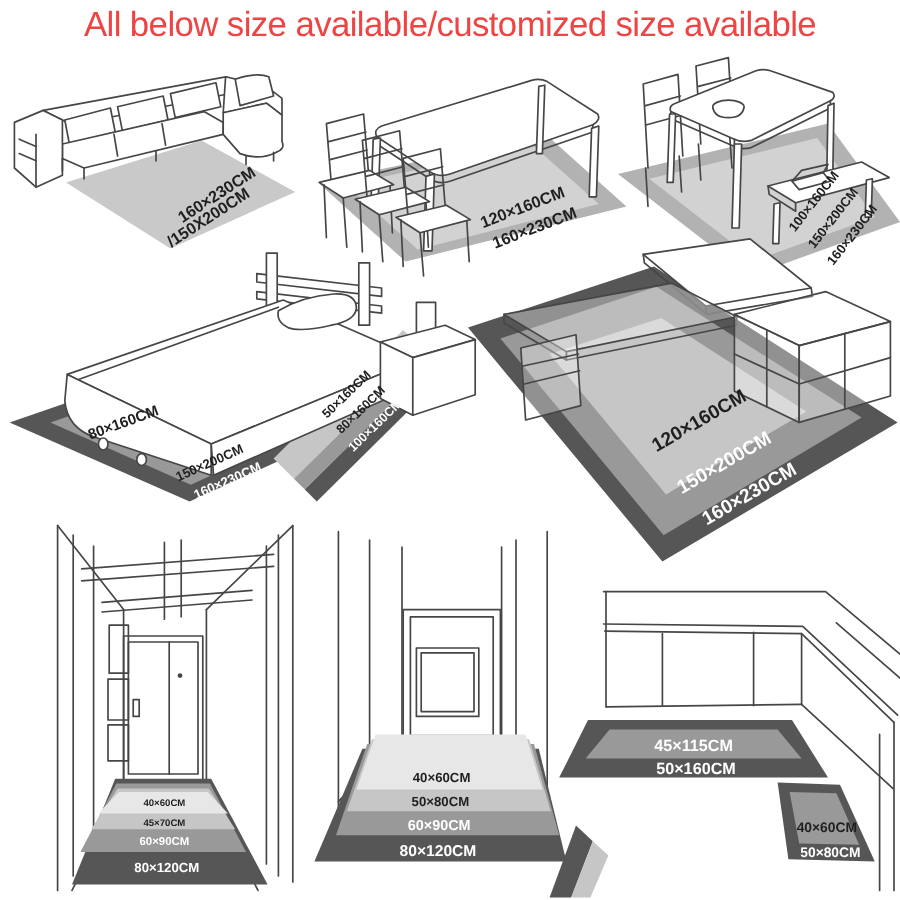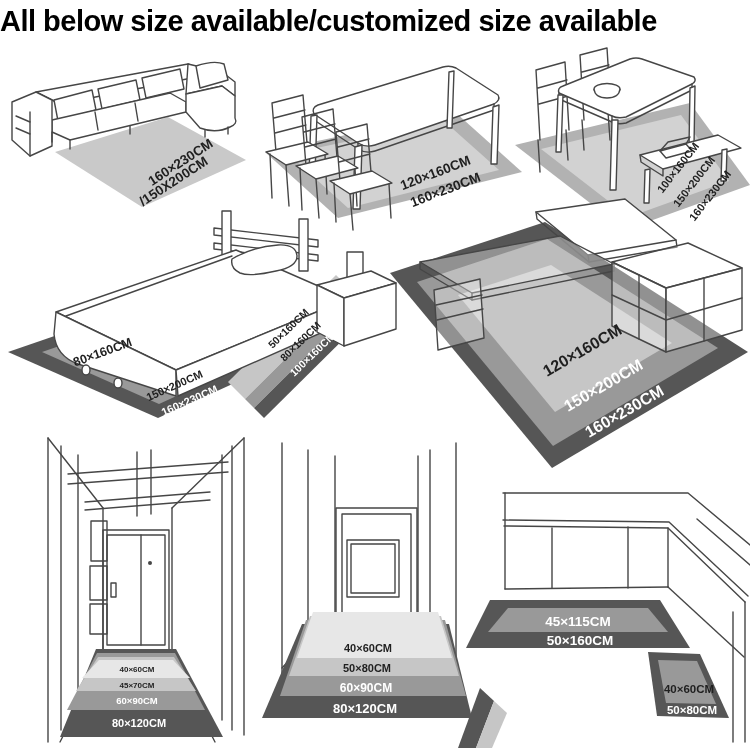--- a/index.html
+++ b/index.html
@@ -1,19 +1,19 @@
 <!DOCTYPE html>
 <html><head>
 <meta charset="utf-8">
 <style>
   html,body{margin:0;padding:0;background:#ffffff;}
   .canvas{position:relative;width:750px;height:750px;background:#ffffff;overflow:hidden;
           font-family:"Liberation Sans",sans-serif;}
-  .title{position:absolute;top:5px;left:0;width:100%;
-         font-size:29px;font-weight:700;color:#000000;letter-spacing:-0.5px;}
+  .title{position:absolute;top:5px;left:0;width:100%;text-align:center;
+         font-size:29px;font-weight:400;color:#ef4444;letter-spacing:-0.5px;}
   svg.scene{position:absolute;left:0;top:0;}
   text{font-family:"Liberation Sans",sans-serif;font-weight:700;}
   .ln{fill:none;stroke:#464646;stroke-width:1.4;stroke-linecap:round;stroke-linejoin:round;}
   .fw{fill:#ffffff;stroke:#464646;stroke-width:1.4;stroke-linejoin:round;}
   .ft{fill:rgba(255,255,255,0.35);stroke:#464646;stroke-width:1.4;stroke-linejoin:round;}
   .r-plain{fill:#c9c9c9}
   .r-bl{fill:#b2b2b2}
   .r-bi{fill:#d2d2d2}
   .r-dark{fill:#565656}
   .r-mid{fill:#999999}

